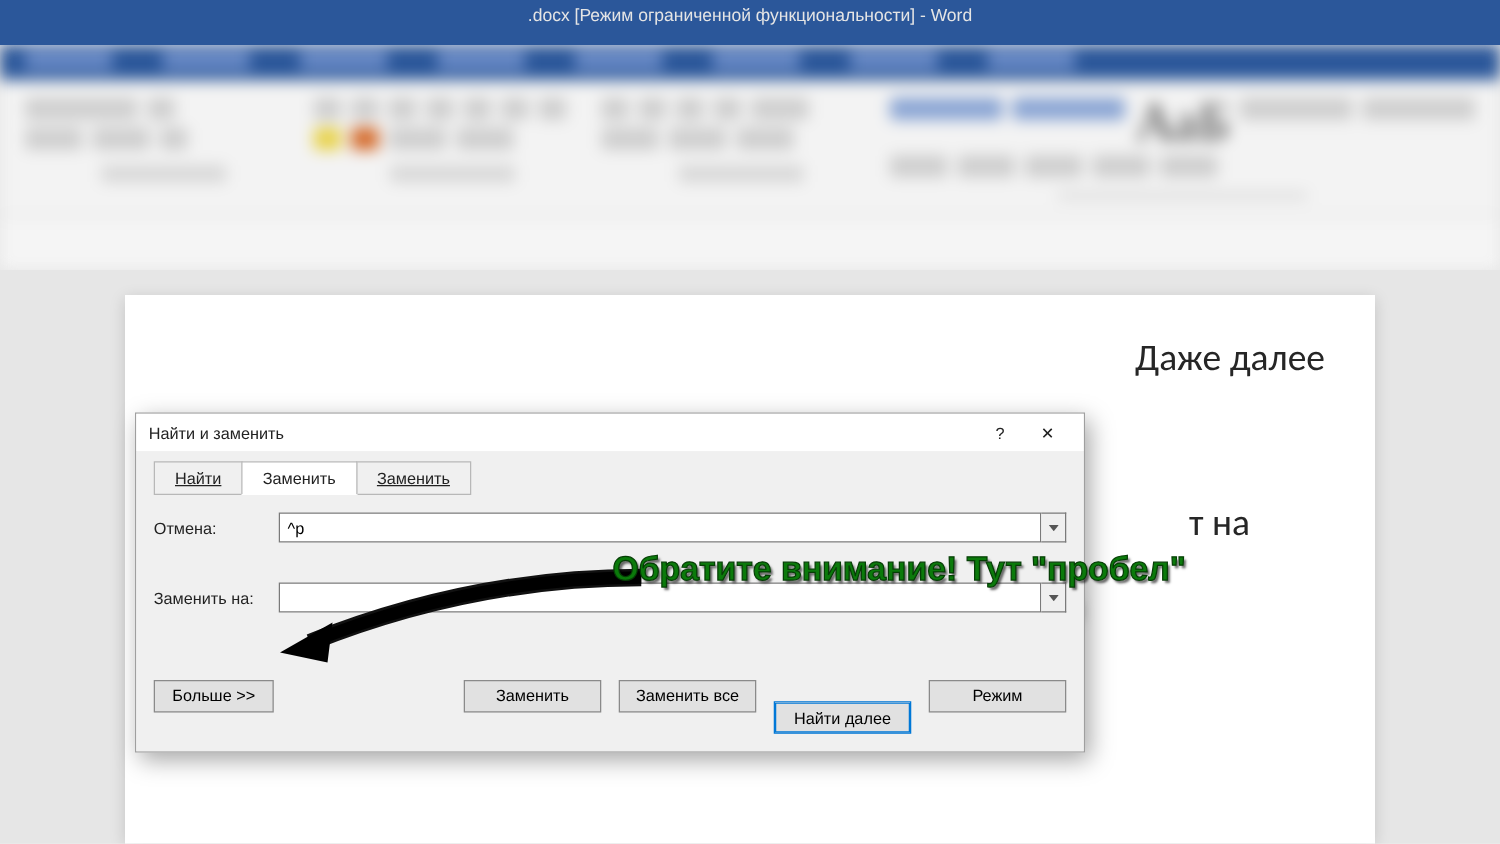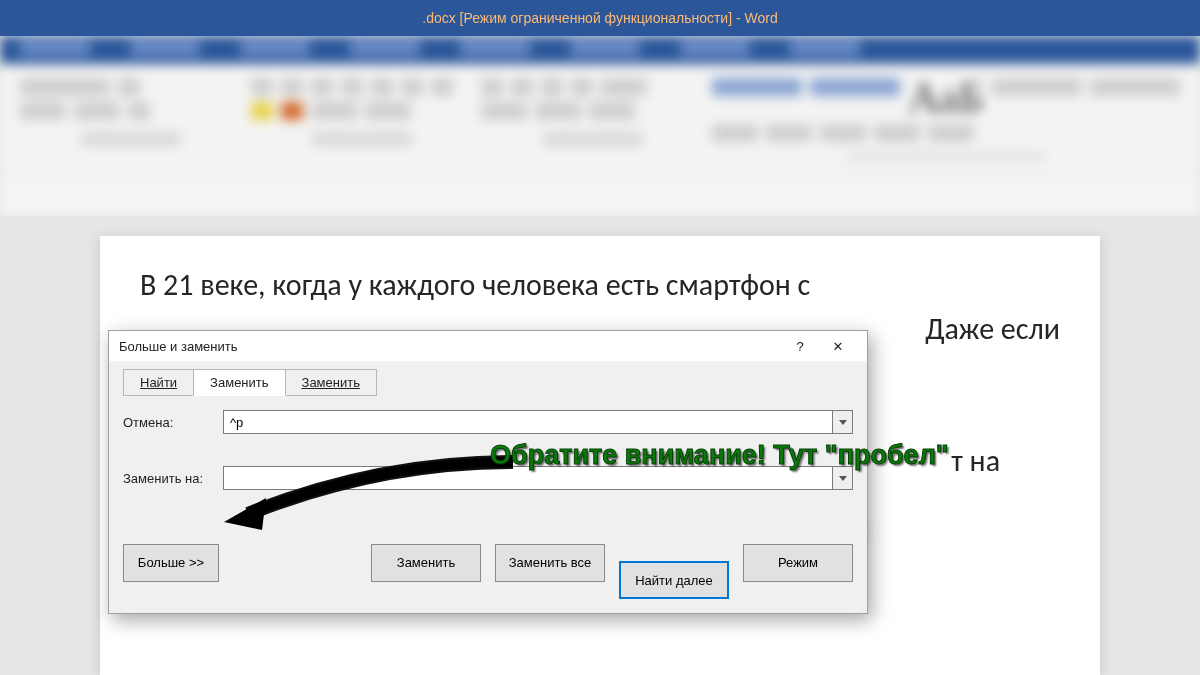--- a/index.html
+++ b/index.html
@@ -4,23 +4,23 @@
 <style>
   * { box-sizing: border-box; margin: 0; padding: 0; }
   body {
     width: 1200px; height: 675px;
     font-family: "Segoe UI", Tahoma, sans-serif;
     background: #e6e6e6;
     overflow: hidden;
     position: relative;
   }
   .titlebar {
-    height: 36px; background: #2b579a; color: #fdba74;
-    display: flex; align-items: center; justify-content: center;
-    font-size: 14px; padding: 6px 8px;
+    height: 36px; background: #2b579a; color: #e5e5e5;
+    display: flex; align-items: flex-end; justify-content: center;
+    font-size: 14px; padding: 16px 8px;
     position: relative; z-index: 1;
   }
   .blurzone {
     position: absolute; top: 36px; left: 0; right: 0; height: 180px;
     background: #f5f5f5;
     filter: blur(6px);
     z-index: 0;
   }
   .blur-ribbon-tabs {
     height: 28px; background: #2b579a; display:flex; gap:40px; padding:4px 20px;
@@ -82,21 +82,21 @@
     font-family:inherit; font-size:13px; background:#fff;
   }
   .combo-arrow {
     width:20px; height:24px; border:1px solid #7a7a7a; border-left:none;
     background:#efefef; display:flex; align-items:center; justify-content:center;
     cursor:pointer;
   }
   .btnrow { display:flex; gap:14px; padding-top:14px; align-items:center;}
   .btnrow .spacer { flex:1;}
   .wbtn {
-    min-width:110px; height:38px; border:1px solid #8a8a8a;
+    min-width:110px; height:26px; border:1px solid #8a8a8a;
     background:#e1e1e1; cursor:pointer; font-family:inherit; font-size:13px;
     padding:0 12px;
   }
   .wbtn.more { min-width:96px;}
   .wbtn.primary { border:1px solid #0078d7; box-shadow: inset 0 0 0 1px #0078d7; margin-top: 35px;}
 
   .annotation {
     position:absolute; top:440px; left:490px; z-index:20;
     font-size:27px; font-weight:800;
     color:#0b7a0b;
@@ -189,36 +189,35 @@
           <div class="pill m"></div>
           <div class="pill m"></div>
       </div>
       <div class="label" style="width:200px"></div>
     </div>
   </div>
 </div>
 
 <div class="docarea">
   <div class="page">
-    <div>В 21 веке, когда у каждого человека есть смартфон с</div>
     <div style="display:flex; justify-content:flex-end; margin-top:2px;">
-      <span>Даже если</span>
+      <span>Даже далее</span>
     </div>
     <div style="height:90px"></div>
     <div style="display:flex; justify-content:flex-end; padding-right:60px;">
       <span>т на</span>
     </div>
     <div class="blurtext" style="margin-top:26px">наступает момент когда место на диске заканчивается, а</div>
     <div class="blurtext">файлы и сервисы с такими</div>
   </div>
 </div>
 
 <div class="dialog">
   <div class="dlg-title">
-    <span class="t">Больше и заменить</span>
+    <span class="t">Найти и заменить</span>
     <div class="btn">
         <span>?</span>
       </div>
     <div class="btn">
         <span>✕</span>
       </div>
   </div>
   <div class="dlg-body">
     <div class="tabs">
       <div class="tab"><u>Найти</u></div>

